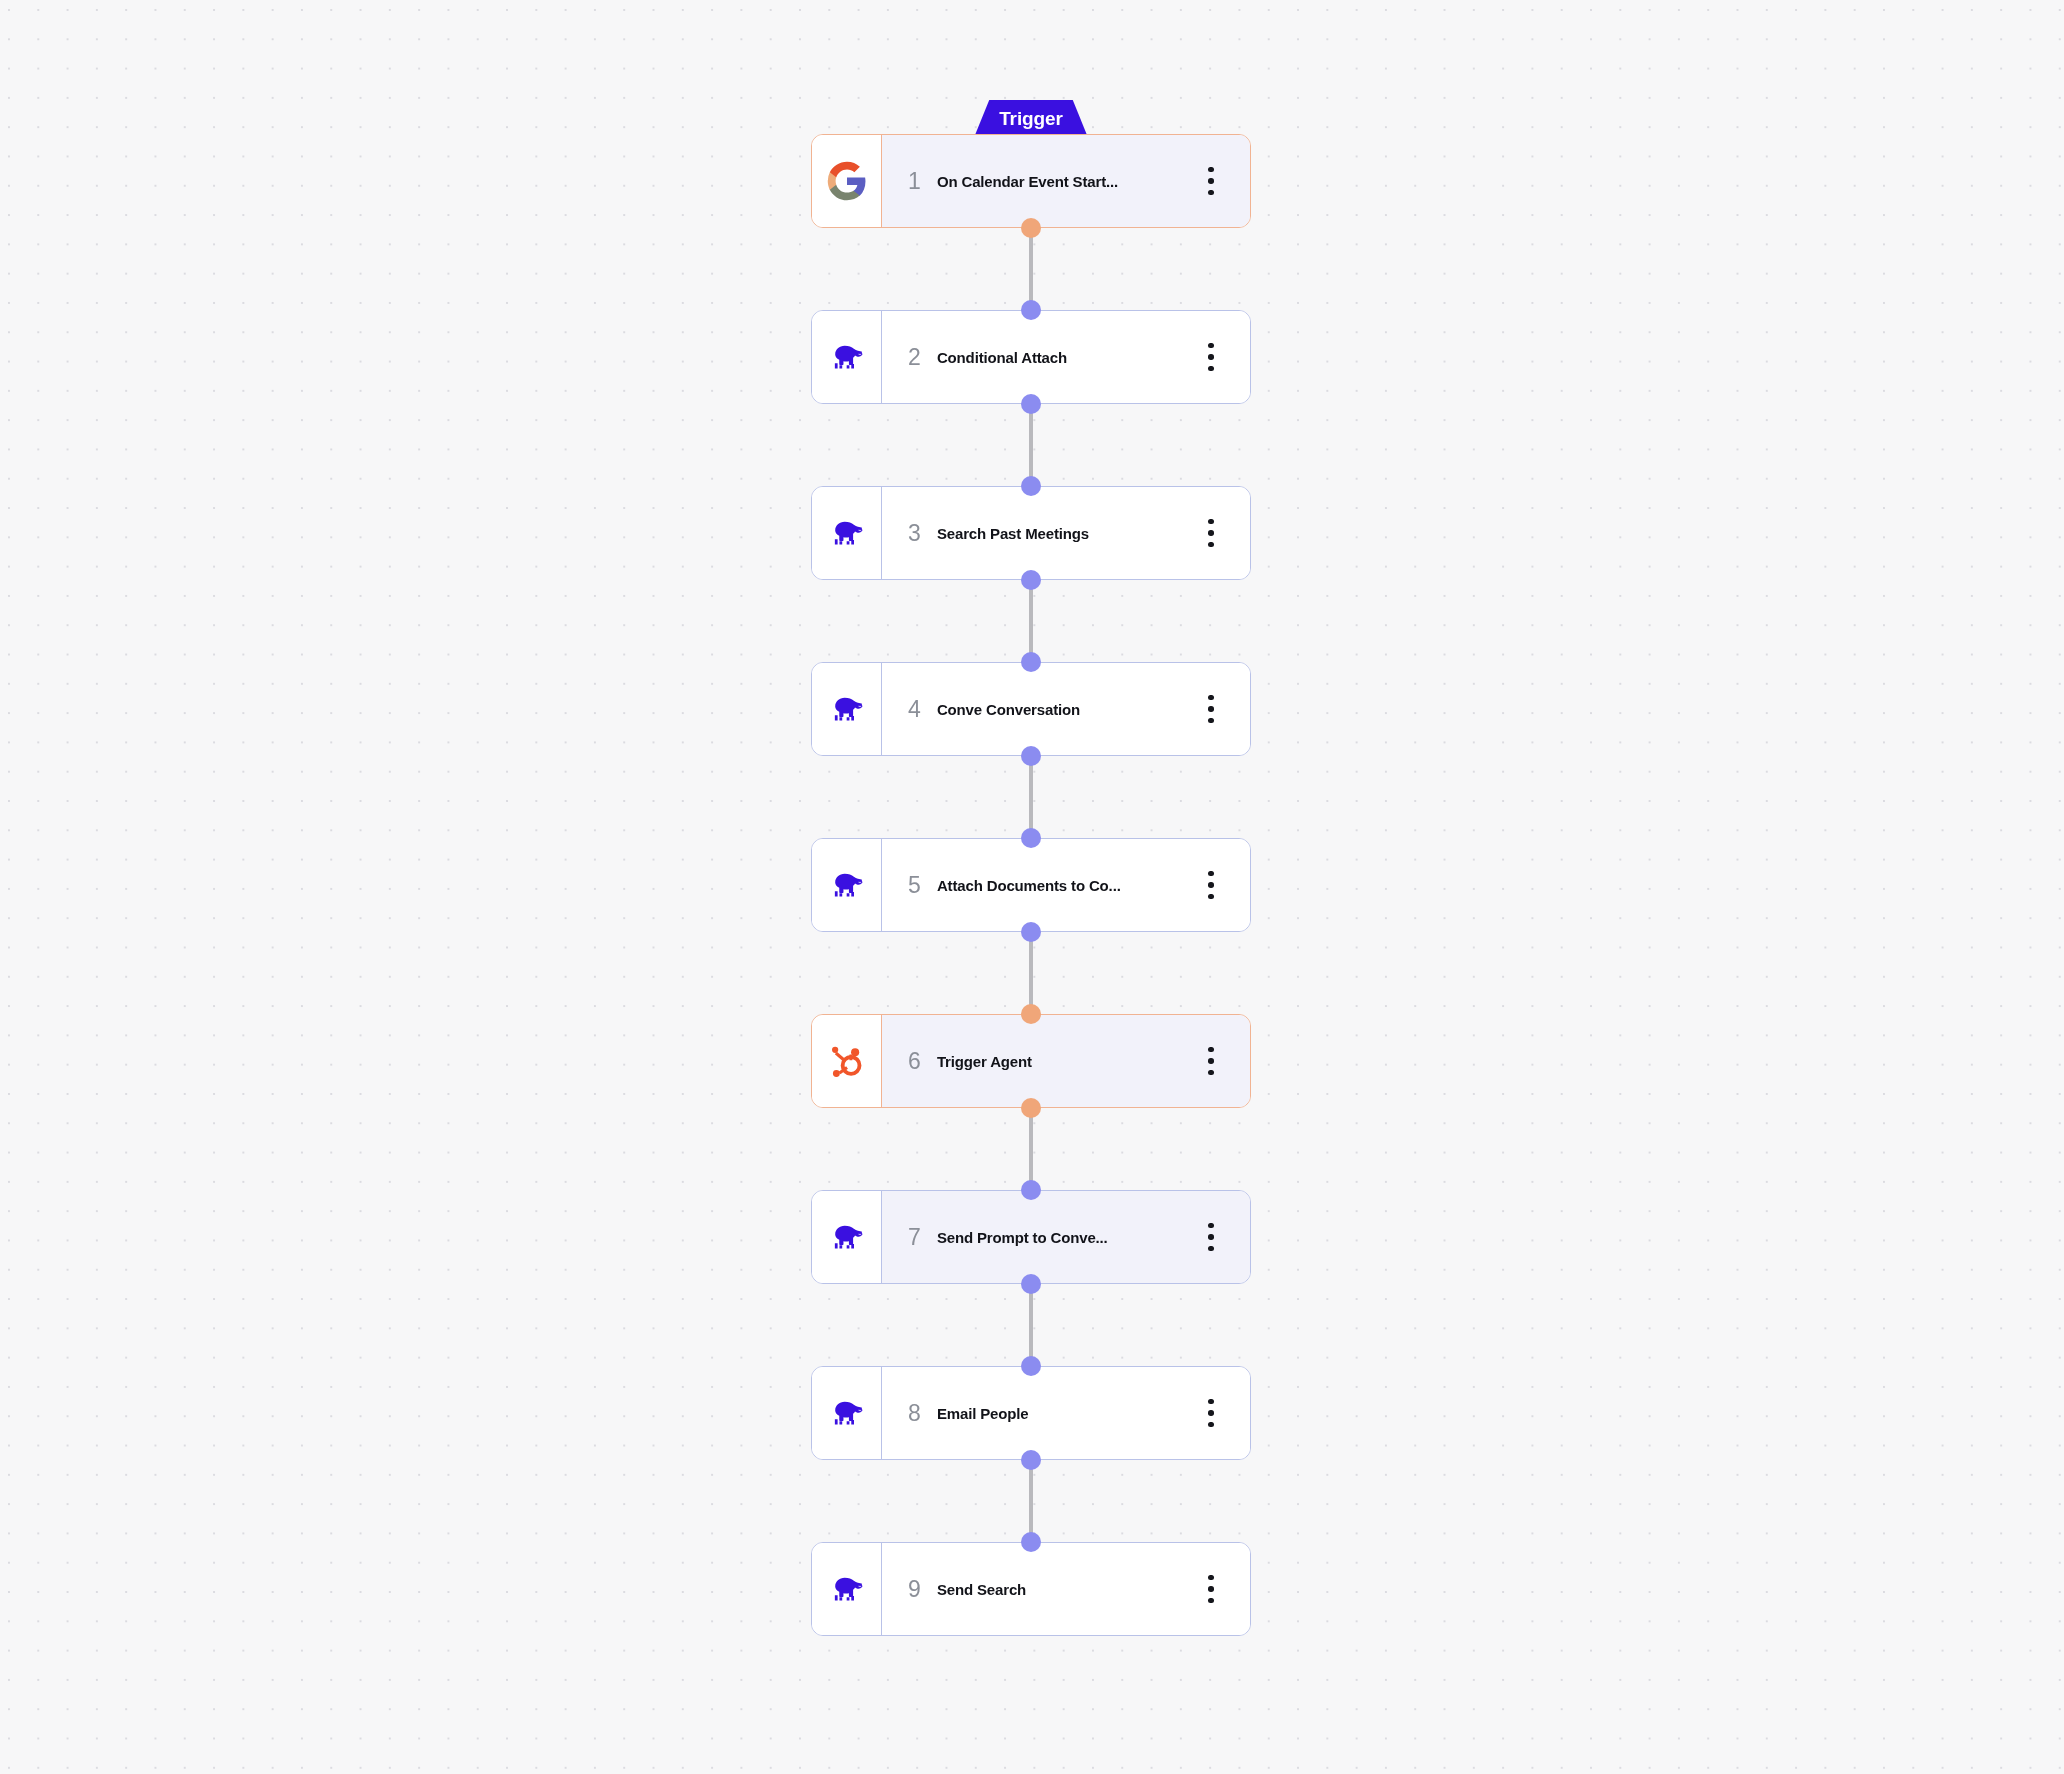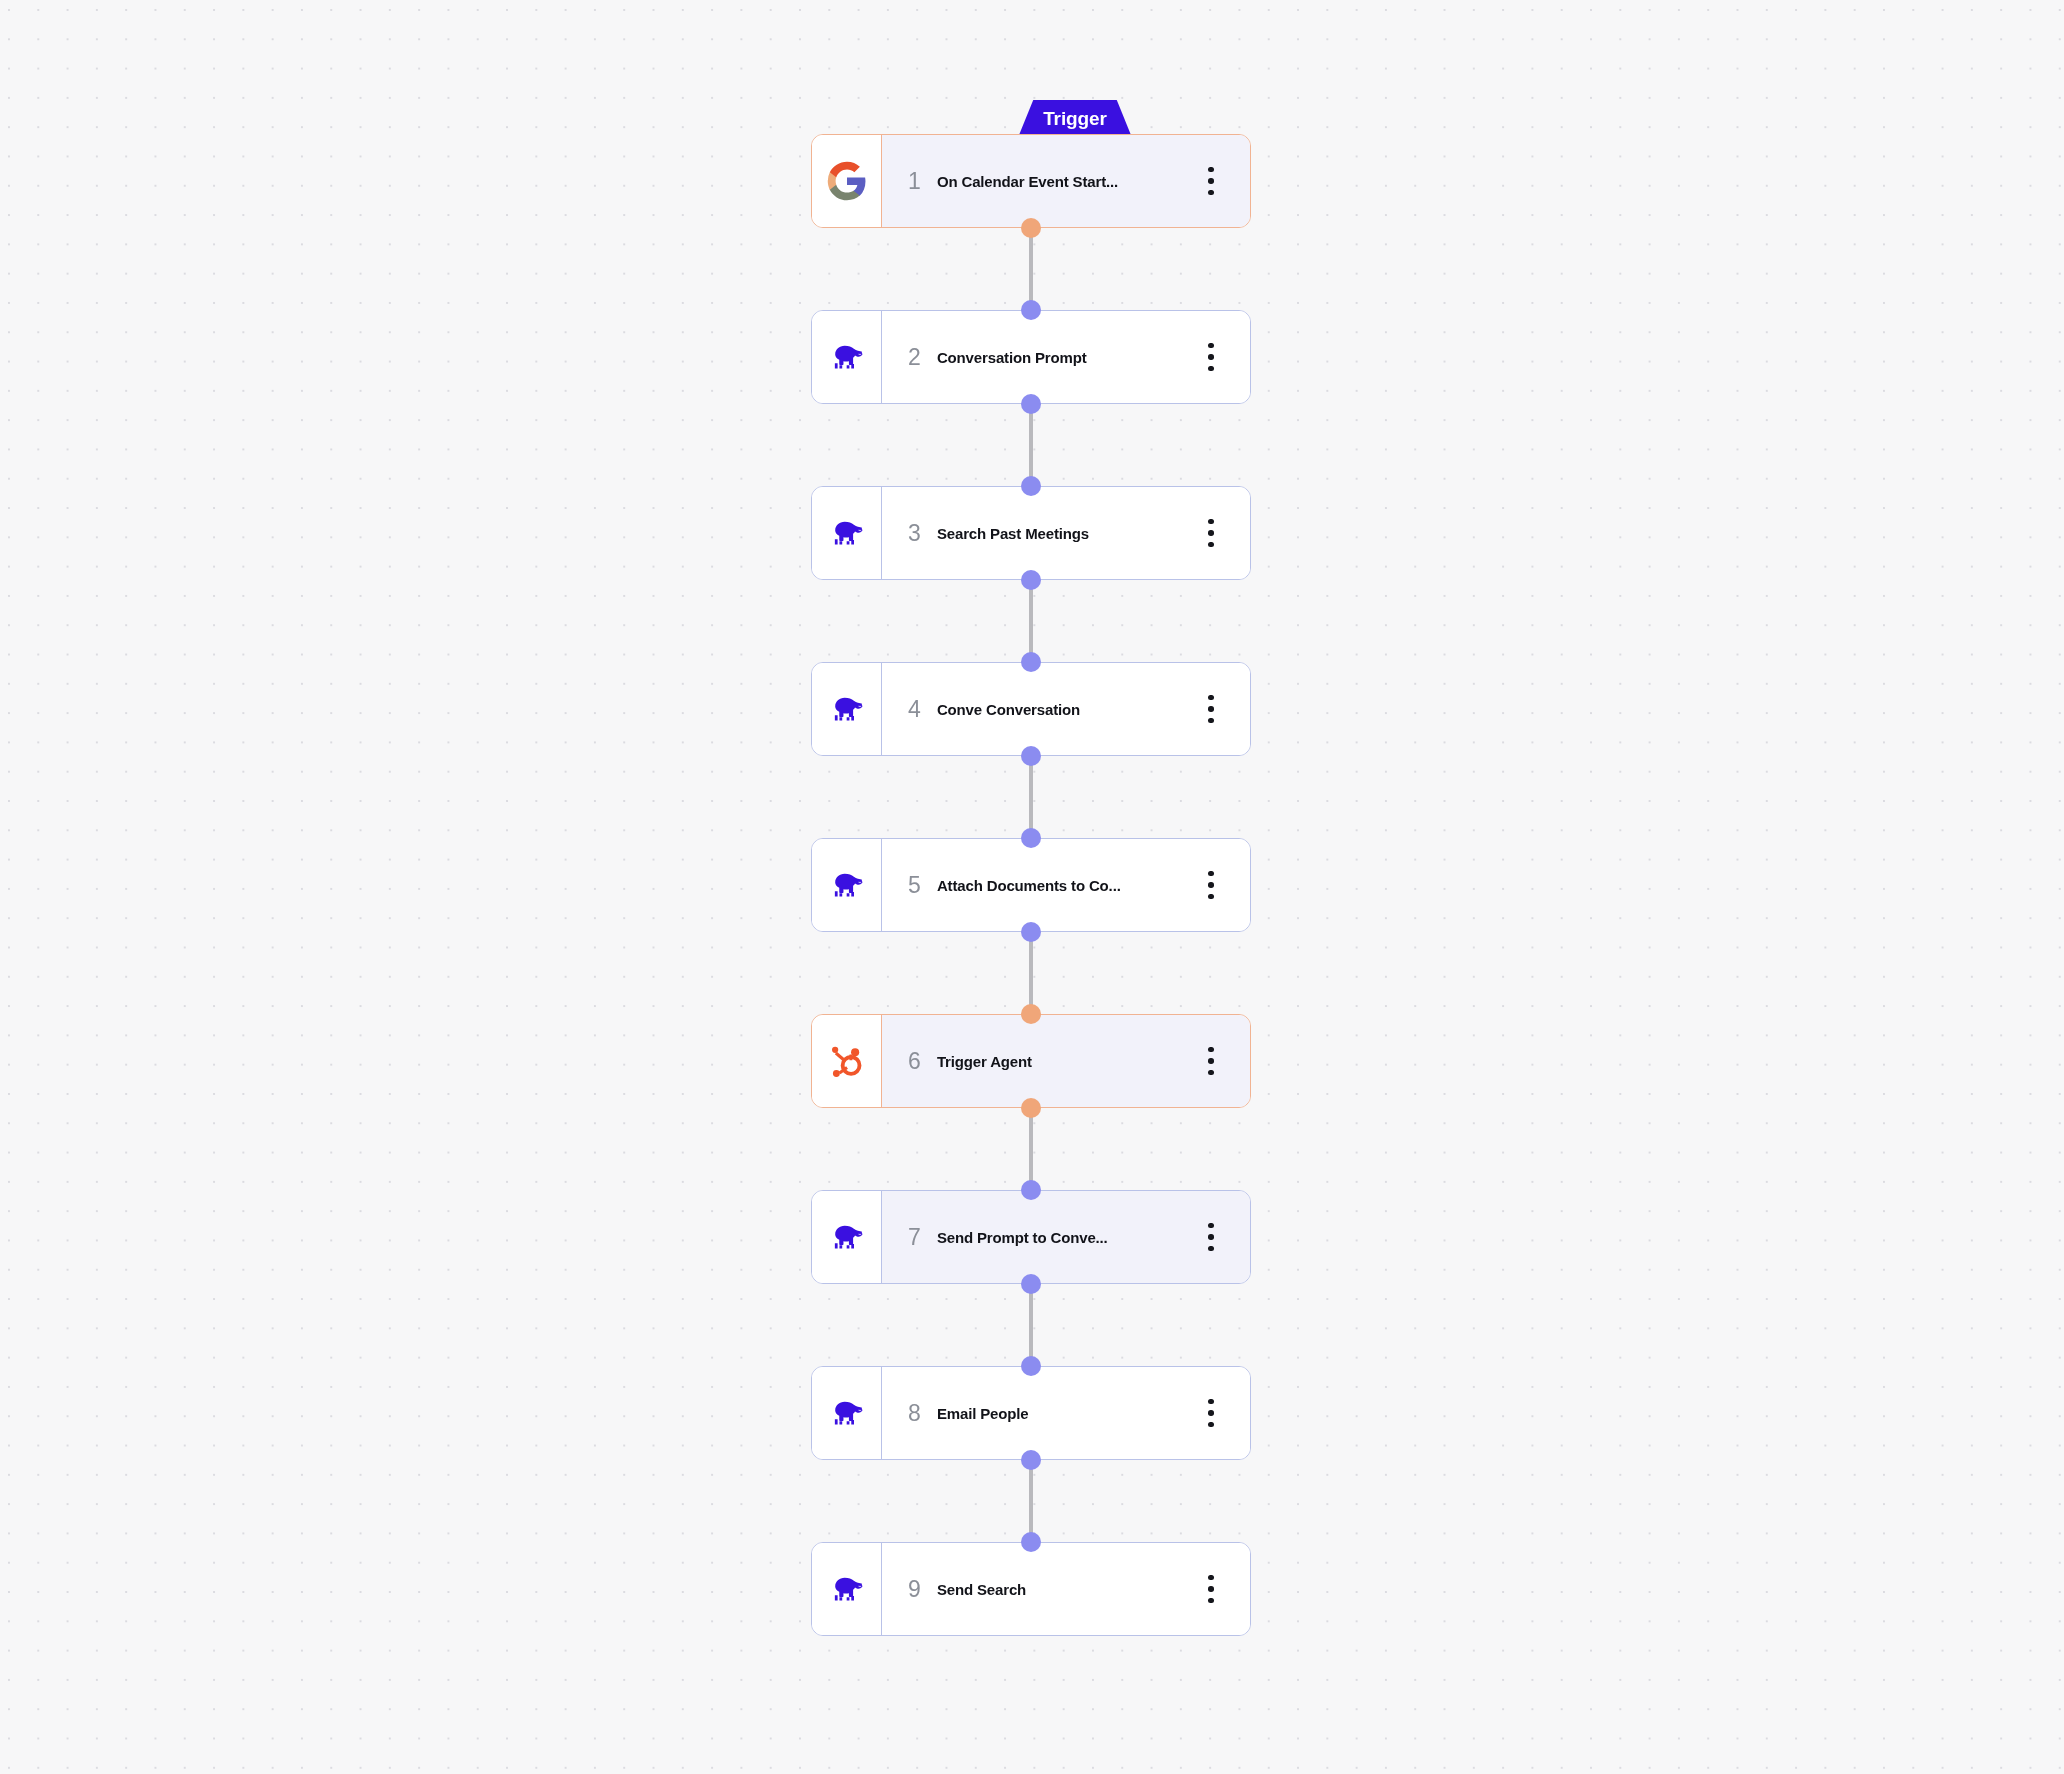--- a/index.html
+++ b/index.html
@@ -170,21 +170,21 @@
 
   
   .ic { width: 42px; height: 42px; display: block; }
   .ic-sm { width: 40px; height: 40px; display: block; }
 </style>
 </head>
 <body>
 
 <div id="canvas">
     <div class="edge" style="left: 1031px; top: 228px; height: 82px;"></div>
-    <div class="trigger-badge" style="left: 1075px; top: 100px;">
+    <div class="trigger-badge" style="left: 1031px; top: 100px;">
       <div class="shape"></div>
       <div class="label">Trigger</div>
     </div>
     <div class="node accent-orange tinted" style="left: 1031px; top: 134px;">
       <div class="icon-cell">
         <span>
           <svg class="ic" viewBox="0 0 48 48" aria-hidden="true">
     <path fill="#5b5ec2" d="M45.1 24.5c0-1.6-.14-3.14-.41-4.64H24v8.78h11.83c-.51 2.75-2.06 5.08-4.39 6.64v5.52h7.11c4.16-3.83 6.55-9.47 6.55-16.3z"></path>
     <path fill="#79846e" d="M24 46c5.94 0 10.92-1.97 14.56-5.33l-7.11-5.52c-1.97 1.32-4.49 2.1-7.45 2.1-5.73 0-10.58-3.87-12.31-9.07H4.34v5.7C7.96 41.07 15.4 46 24 46z"></path>
     <path fill="#eeab79" d="M11.69 28.18A13.2 13.2 0 0 1 11 24c0-1.45.25-2.86.69-4.18v-5.7H4.34A21.98 21.98 0 0 0 2 24c0 3.55.85 6.91 2.34 9.88l7.35-5.7z"></path>
@@ -211,21 +211,21 @@
     <g fill="#3a10e0">
       <path d="M14 28c0-7.2 6.3-13 14.5-13 6.2 0 10.6 1.9 13.9 4.3 2.1 1.5 4 2.6 6.2 3.1l5.4 1.2c1 .2 1.3 1.4.5 2-1.3 1-3 1.6-4.8 1.6h-1.2c.9.9 2.2 1.6 3.8 1.9 1 .2 1.1 1.5.2 1.9-1.9.8-4.3.7-6.2-.3l-2.1-1.1c-.6 1.3-1.6 2.5-2.9 3.5V43a1 1 0 0 1-1 1h-4.4a1 1 0 0 1-1-1v-4.7c-1.5.3-3.1.5-4.8.5-1.2 0-2.4-.1-3.5-.3V43a1 1 0 0 1-1 1h-4.4a1 1 0 0 1-1-1v-6.7C16.2 34.2 14 31.3 14 28z"></path>
       <path d="M20.5 44.5h4.2v5.2h-4.2zM31.5 44.5h4.2v5.2h-4.2zM38.5 42.5h4.2v7.2h-4.2zM13.5 41.5h4.2v8.2h-4.2z"></path>
       <path d="M41.5 23.5c2.5 1.1 5 1.7 7.4 2.2l5 1.1c.8.2 1 1.2.3 1.7-1.3.9-3 1.3-4.7 1.1" fill="none" stroke="#3a10e0" stroke-width="1.6" stroke-linecap="round"></path>
     </g>
   </svg>
         </span>
       </div>
       <div class="body-cell">
         <span class="num">2</span>
-        <span class="title">Conversation Prompt</span>
+        <span class="title">Conditional Attach</span>
         <span class="kebab">
           <i></i>
           <i></i>
           <i></i>
         </span>
       </div>
     </div>
     <div class="port purple" style="left: 1031px; top: 310px;"></div>
     <div class="port purple" style="left: 1031px; top: 404px;"></div>
     <div class="edge" style="left: 1031px; top: 580px; height: 82px;"></div>

